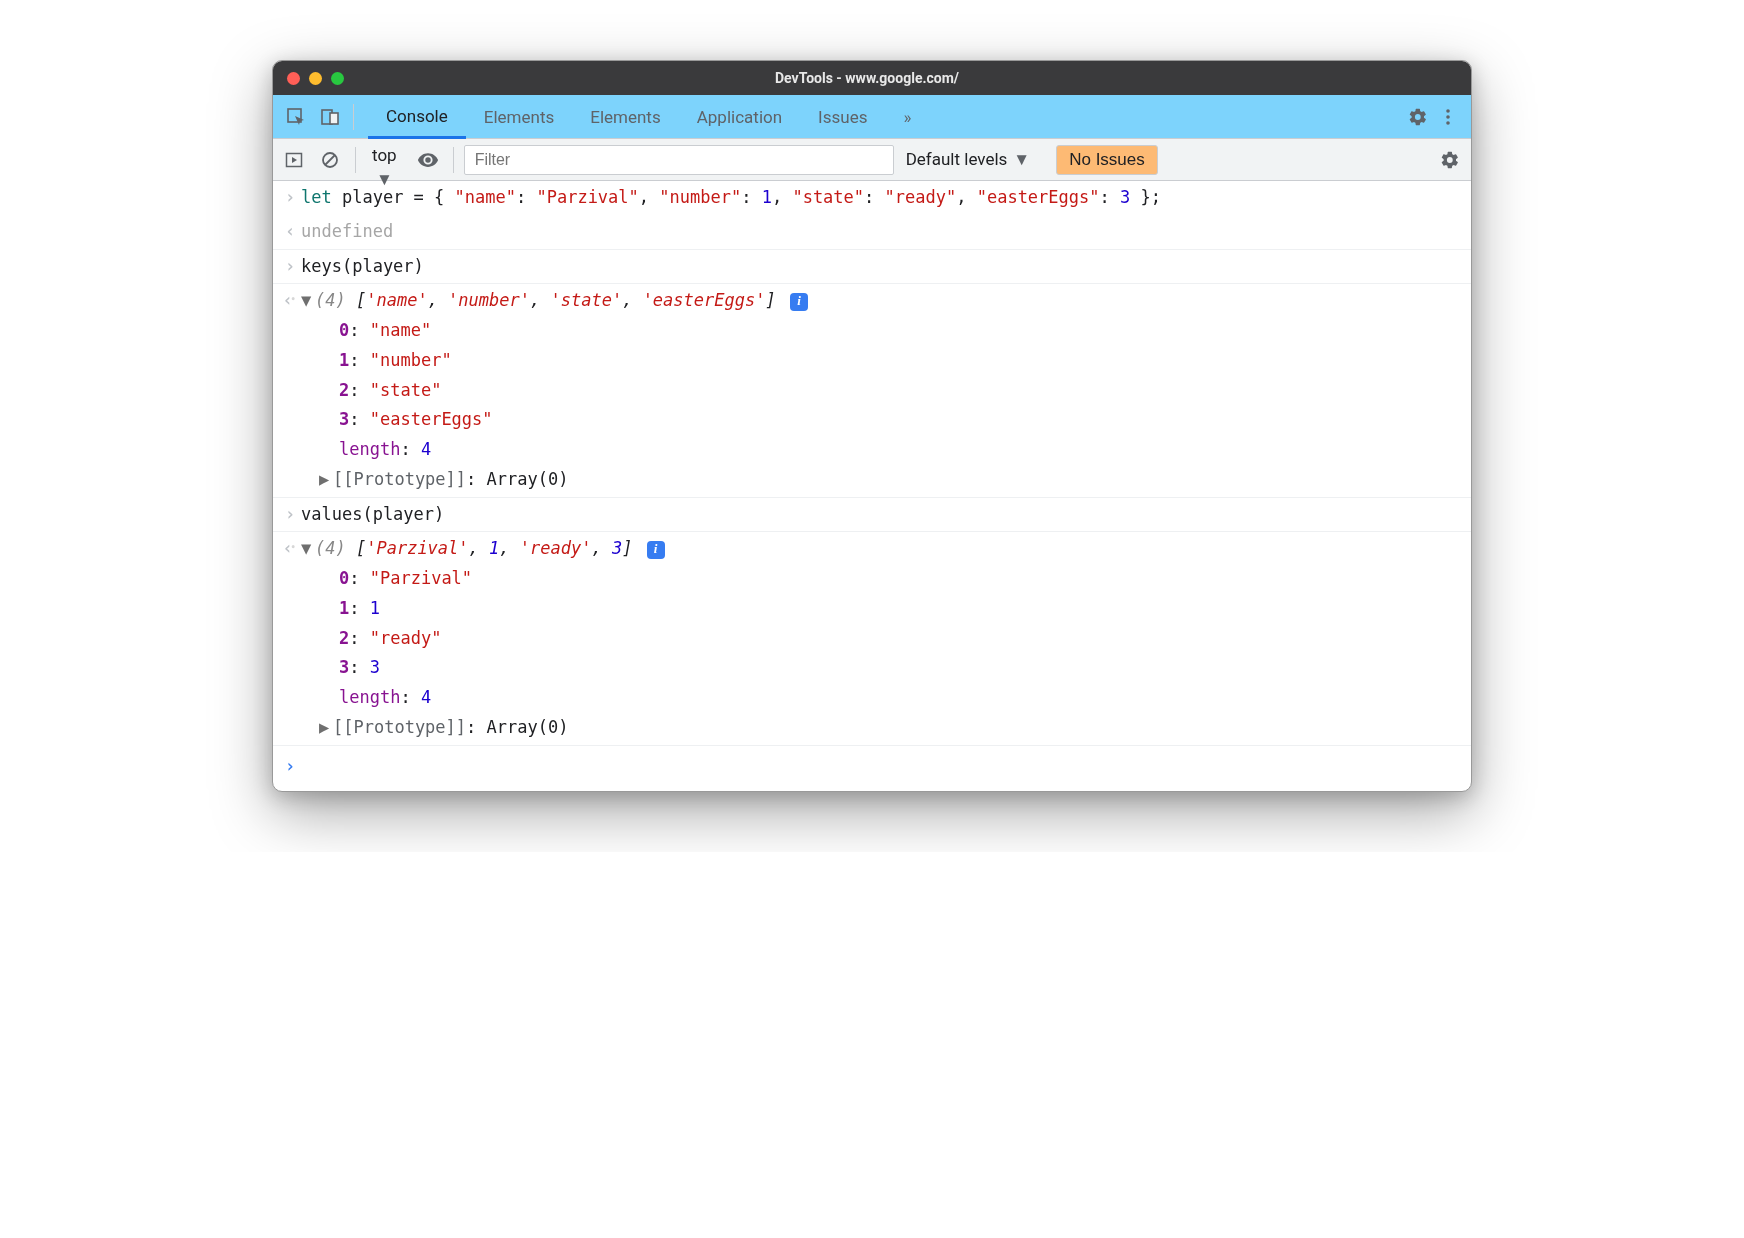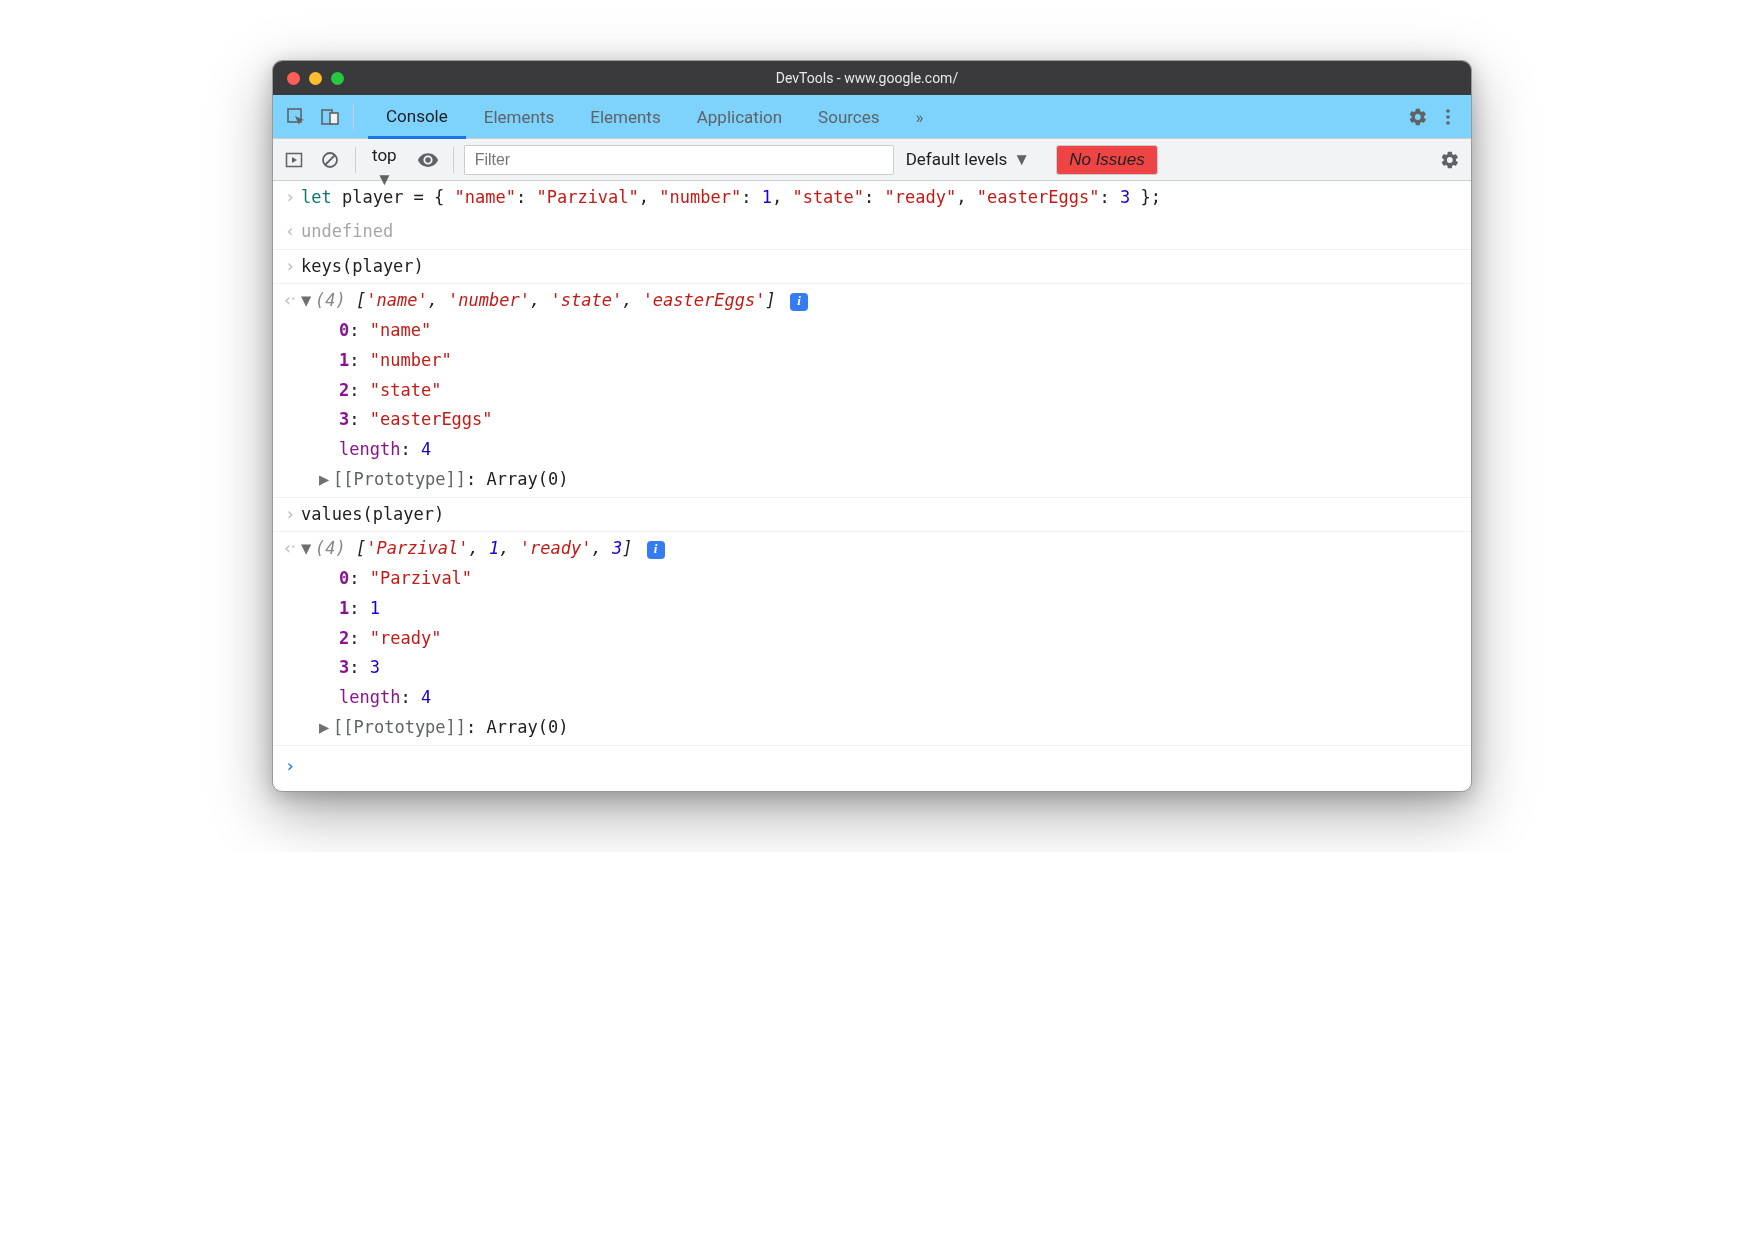--- a/index.html
+++ b/index.html
@@ -27,21 +27,21 @@
     padding: 0 14px;
     position: relative;
   }
   .traffic { display: flex; gap: 9px; }
   .dot { width: 13px; height: 13px; border-radius: 50%; }
   .dot.red { background: #ff5f57; }
   .dot.yellow { background: #febc2e; }
   .dot.green { background: #28c840; }
   .title {
     position: absolute; left: 0; right: 10px; text-align: center;
-    color: #e8e8e8; font-size: 14px; font-weight: 400; pointer-events: none;
+    color: #e8e8e8; font-size: 14px; font-weight: 700; pointer-events: none;
   }
   .tabbar {
     background: #7dd3fc;
     border-bottom: 1px solid #cacdd1;
     display: flex; align-items: center; height: 44px;
     padding: 0 8px;
   }
   .tb-left { display: flex; align-items: center; gap: 4px; padding-right: 10px; }
   .icon-btn { width: 30px; height: 30px; display: flex; align-items: center; justify-content: center; color: #5f6368; cursor: pointer; }
   .tabs { display: flex; align-items: stretch; height: 100%; }
@@ -52,21 +52,21 @@
 
   .toolbar {
     display: flex; align-items: center; height: 42px; padding: 0 6px;
     background: #f1f3f4; border-bottom: 1px solid #cacdd1; gap: 6px;
   }
   .tb-sq { width: 30px; height: 30px; display:flex; align-items:center; justify-content:center; color:#5f6368; cursor:pointer;}
   .ctx-sel { display:flex; align-items:center; gap:4px; padding:0 10px 0 6px; height:30px; color:#202124; font-size:17px; cursor:pointer;flex-direction:column;}
   .filter { flex: 0 0 430px; }
   .filter input { width: 100%; height: 30px; border: 1px solid #cacdd1; border-radius: 2px; padding: 0 10px; font-size: 16px; background:#fff; color:#5f6368;}
   .levels { display:flex; align-items:flex-start; gap:6px; color:#202124; font-size:17px; cursor:pointer; padding: 0 6px;}
-  .issues-btn { border:1px solid #cacdd1; border-radius:3px; background:#ef4444; height:30px; padding:0 12px; font-size:17px; color:#202124; cursor:pointer; margin-left: 14px; font-style: italic;}
+  .issues-btn { border:1px solid #cacdd1; border-radius:3px; background:#fdba74; height:30px; padding:0 12px; font-size:17px; color:#202124; cursor:pointer; margin-left: 14px;}
   .right-icons { margin-left:auto; display:flex; align-items:center; gap:4px;}
 
   .console {
     font-family: Menlo, Consolas, monospace;
     font-size: 17px;
     line-height: 1.75;
     color: #202124;
   }
   .row { display:flex; border-bottom: 1px solid #eef0f2; padding: 2px 0 2px 6px; }
   .row.no-border { border-bottom: none; }
@@ -119,21 +119,21 @@
             <rect x="10" y="6" width="8" height="11" fill="#f1f3f4" stroke="#5f6368" stroke-width="1.6"></rect>
           </svg>
       </div>
       <div class="divider-v"></div>
     </div>
     <div class="tabs">
       <div class="tab active">Console</div>
       <div class="tab">Elements</div>
       <div class="tab">Elements</div>
       <div class="tab">Application</div>
-      <div class="tab">Sources</div>
+      <div class="tab">Issues</div>
       <div class="tab">»</div>
     </div>
     <div class="tb-spacer"></div>
     <div class="icon-btn">
       <svg width="20" height="20" viewBox="0 0 24 24" fill="#5f6368">
           <path d="M19.14,12.94a7.07,7.07,0,0,0,.05-.94,7.07,7.07,0,0,0-.05-.94l2.11-1.65a.5.5,0,0,0,.12-.64l-2-3.46a.5.5,0,0,0-.61-.22l-2.49,1a7,7,0,0,0-1.62-.94l-.38-2.65A.5.5,0,0,0,13.77,2H9.77a.5.5,0,0,0-.49.42L8.9,5.07a7,7,0,0,0-1.62.94l-2.49-1a.5.5,0,0,0-.61.22l-2,3.46a.5.5,0,0,0,.12.64L4.41,11a7.07,7.07,0,0,0-.05.94,7.07,7.07,0,0,0,.05.94L2.3,14.53a.5.5,0,0,0-.12.64l2,3.46a.5.5,0,0,0,.61.22l2.49-1a7,7,0,0,0,1.62.94l.38,2.65a.5.5,0,0,0,.49.42h4a.5.5,0,0,0,.49-.42l.38-2.65a7,7,0,0,0,1.62-.94l2.49,1a.5.5,0,0,0,.61-.22l2-3.46a.5.5,0,0,0-.12-.64ZM11.77,15.5A3.5,3.5,0,1,1,15.27,12,3.5,3.5,0,0,1,11.77,15.5Z"></path>
         </svg>
     </div>
     <div class="icon-btn">
       <svg width="20" height="20" viewBox="0 0 20 20" fill="#5f6368">

